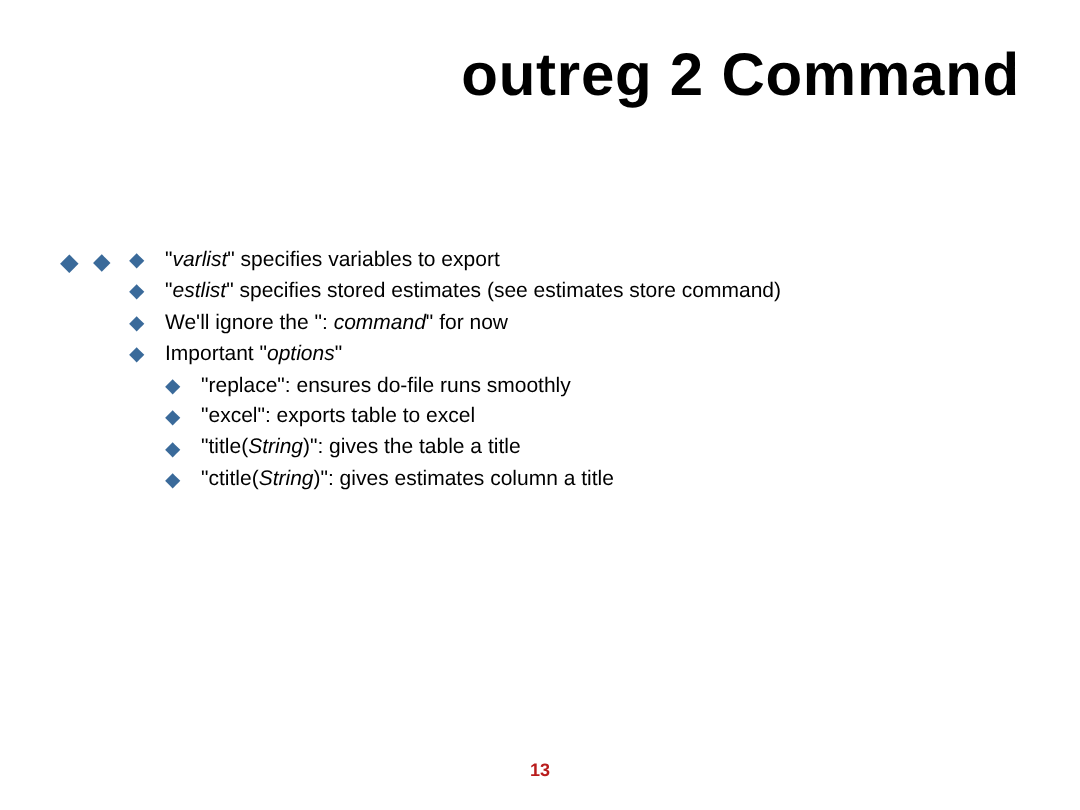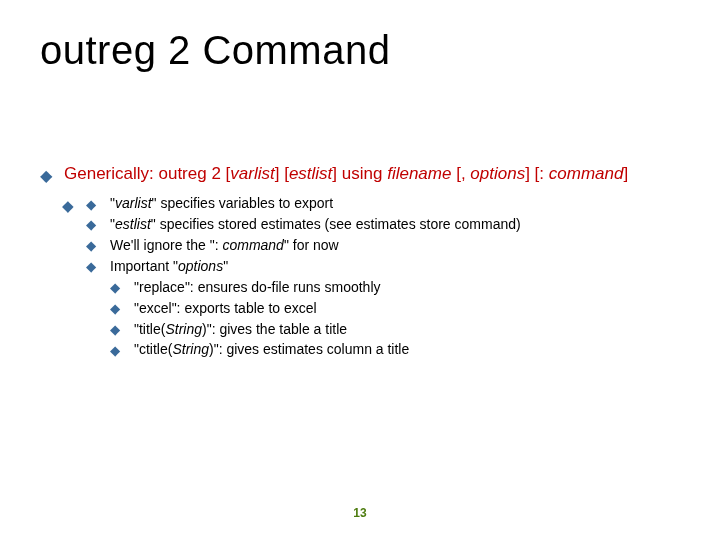--- a/index.html
+++ b/index.html
@@ -6,22 +6,22 @@
   html, body { width: 720px; height: 540px; }
   body {
     font-family: Arial, Helvetica, sans-serif;
     background: #fff;
     color: #000;
     position: relative;
   }
   .slide { width: 720px; height: 540px; padding: 16px 40px 0 40px; position: relative; }
   .title {
     font-size: 40px;
-    font-weight: 400;
-    text-align: left;
+    font-weight: 700;
+    text-align: right;
     margin-top: 12px;
     margin-bottom: 90px;
     letter-spacing: 0.5px;
   }
   .red { color: #c00000; }
   ul { list-style: none; }
   li { position: relative; }
   .bullet {
     position: absolute;
     left: 0;
@@ -33,38 +33,35 @@
   .lvl2 { padding-left: 24px; margin-bottom: 10px; font-size: 16px; line-height: 1.25; margin-left: 22px; }
   .lvl3 { padding-left: 24px; margin-bottom: 2px; font-size: 14px; line-height: 1.35; margin-left: 46px; }
   .lvl4 { padding-left: 24px; margin-bottom: 2px; font-size: 14px; line-height: 1.35; margin-left: 70px; }
   .italic { font-style: italic; }
   .pagenum {
     position: absolute;
     bottom: 20px;
     left: 0;
     width: 100%;
     text-align: center;
-    color: #4d7c0f;
+    color: #b91c1c;
     font-weight: bold;
     font-size: 12px;
   }
 </style>
 </head>
 <body>
 
 <div class="slide">
 
   <h1 class="title">outreg 2 Command</h1>
 
   <ul>
     <li class="lvl1 red">
       <span class="bullet">◆</span>
-      <span>
-        <span>Generically: outreg 2 [</span><span class="italic">varlist</span><span>] [</span><span class="italic">estlist</span><span>] using </span><span class="italic">filename</span><span> [, </span><span class="italic">options</span><span>] [: </span><span class="italic">command</span><span>]</span>
-      </span>
     </li>
 
     <li class="lvl2">
       <span class="bullet">◆</span>
     </li>
 
     <li class="lvl3">
       <span class="bullet">◆</span>
       <span>
         <span>"</span><span class="italic">varlist</span><span>" specifies variables to export</span>

